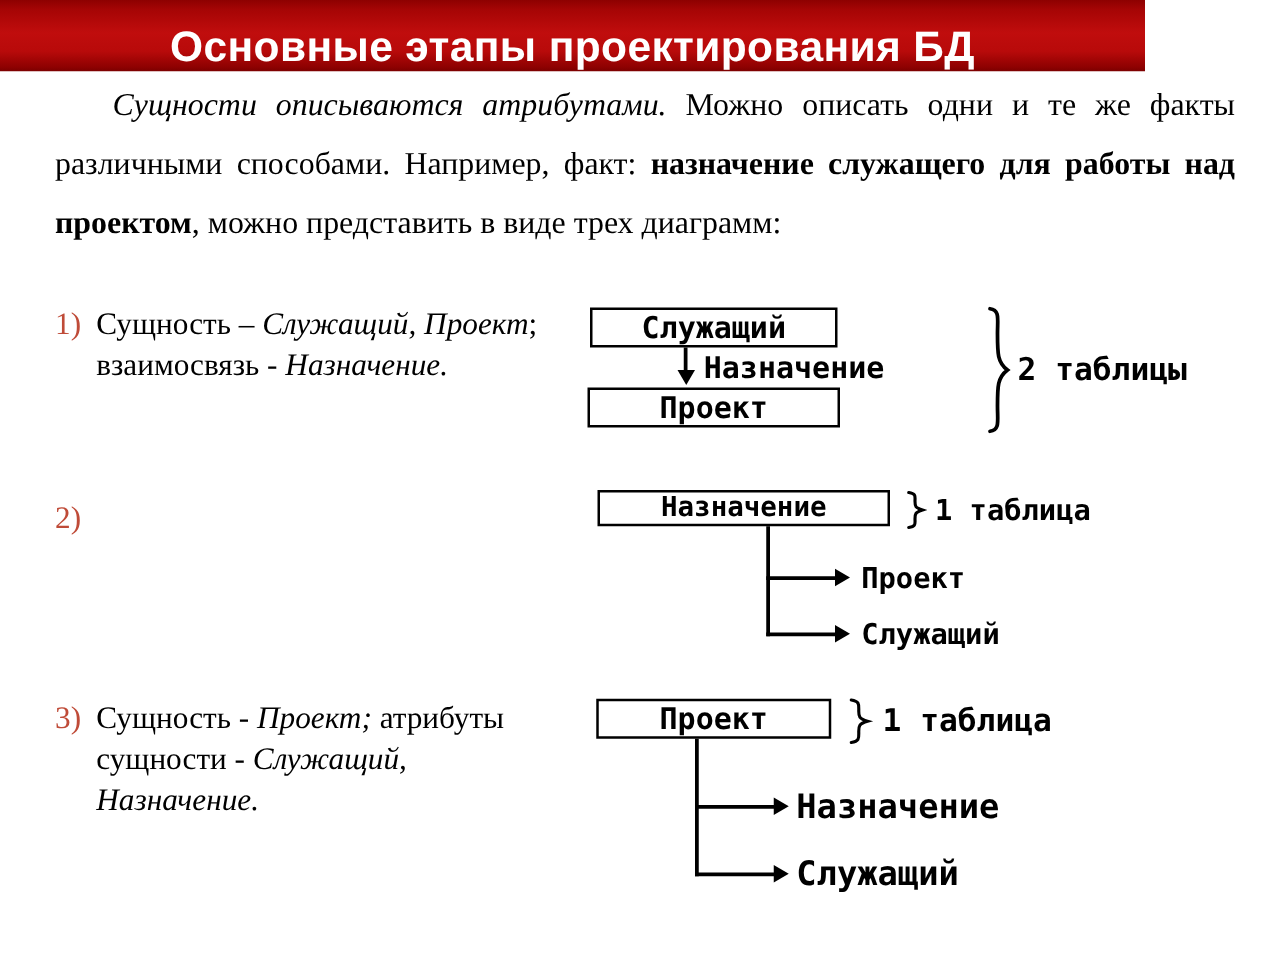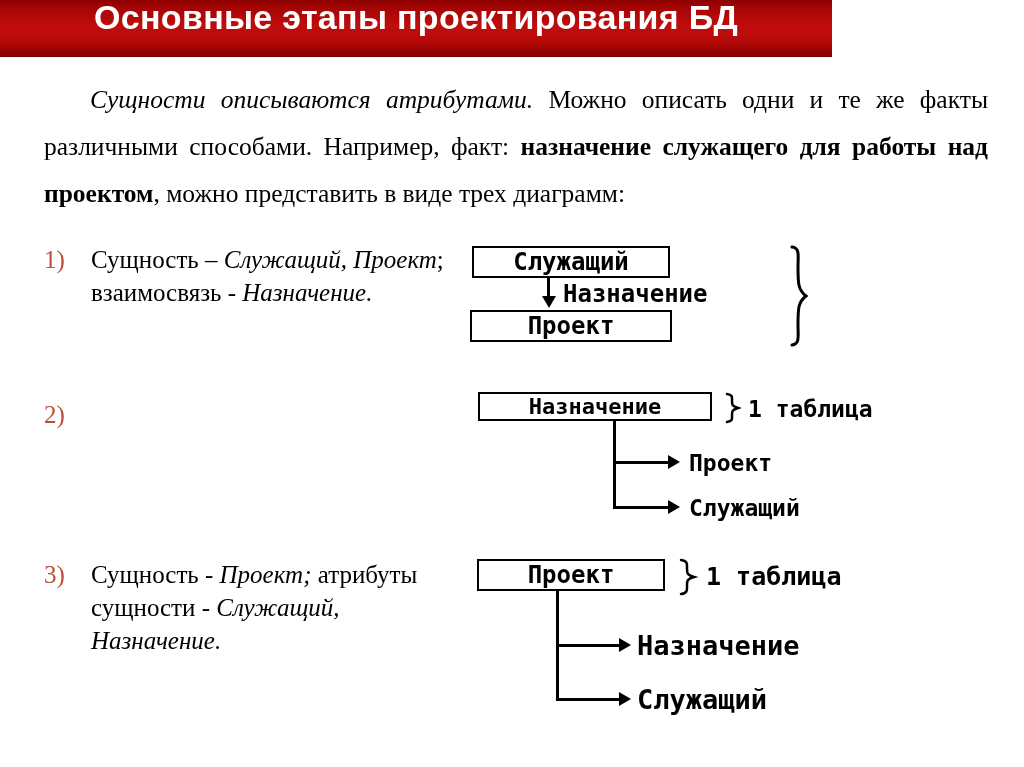--- a/index.html
+++ b/index.html
@@ -13,45 +13,45 @@
     position: relative;
     overflow: hidden;
     font-family: "Liberation Serif", "DejaVu Serif", serif;
     color: #000000;
   }
 
   
   #title-band {
     position: absolute;
     left: 0; top: 0;
-    width: 832px;
+    width: 916px;
     height: 57px;
     background: linear-gradient(to bottom,
                 #8d0000 0%, #a60505 14%, #c00d0d 46%,
                 #b80a0a 72%, #8e0101 94%, #7c0000 100%);
     display: flex;
-    align-items: flex-start;
+    align-items: flex-end;
     justify-content: center;
   }
   #title-text {
     color: #ffffff;
     font-family: "Liberation Sans", "DejaVu Sans", sans-serif;
     font-weight: bold;
     font-size: 34px;
     letter-spacing: 0.3px;
     white-space: nowrap;
     line-height: 1;
     padding-bottom: 2px;
   }
 
   
   #intro {
     position: absolute;
     left: 44px;
-    top: 76px;
+    top: 60px;
     width: 944px;
     font-size: 25.5px;
     line-height: 47px;
     text-align: justify;
     text-indent: 46px;
   }
   #intro .it { font-style: italic; }
   #intro .bd { font-weight: bold; }
 
   
@@ -61,21 +61,21 @@
     line-height: 33px;
   }
   .item-text .marker {
     position: absolute;
     left: 0;
     top: 0;
     color: #bf4b38;
     font-size: 25px;
   }
   .item-text .body {
-    margin-left: 47px;
+    margin-left: 33px;
     display: block;
   }
   .it { font-style: italic; }
 
   #item1-text { left: 44px; top: 243px; width: 400px; }
   #item2-text { left: 44px; top: 398px; width: 400px; }
   #item3-text { left: 44px; top: 558px; width: 400px; }
 
   
   .dg {
@@ -207,20 +207,21 @@
   <div class="ent-box" id="d1-box-sluzhashchiy">Служащий</div>
   <div class="vline" id="d1-vline"></div>
   <div class="arrow-down" id="d1-arrow"></div>
   <div class="plain-label" id="d1-label-naznachenie">Назначение</div>
   <div class="ent-box" id="d1-box-proekt">Проект</div>
   <div class="brace" id="d1-brace">
     <svg width="26" height="102" viewBox="0 0 26 102" xmlns="http://www.w3.org/2000/svg">
       <path d="M6 2 C14 3, 12 10, 12 22 C12 38, 12 45, 20 51 C12 57, 12 64, 12 80 C12 92, 14 99, 6 100" fill="none" stroke="#000" stroke-width="3" stroke-linecap="round"></path>
     </svg>
   </div>
+  <div class="plain-label" id="d1-result">2 таблицы</div>
 </div>
 
 <div class="dg" id="diagram2">
   <div class="ent-box" id="d2-box-naznachenie">Назначение</div>
   <div class="brace" id="d2-brace">
     <svg width="22" height="32" viewBox="0 0 22 32" xmlns="http://www.w3.org/2000/svg">
       <path d="M5 2 C11 3, 10 5, 10 9 C10 13, 10 14, 16 16 C10 18, 10 19, 10 23 C10 27, 11 29, 5 30" fill="none" stroke="#000" stroke-width="2.5" stroke-linecap="round"></path>
     </svg>
   </div>
   <div class="plain-label" id="d2-result">1 таблица</div>

